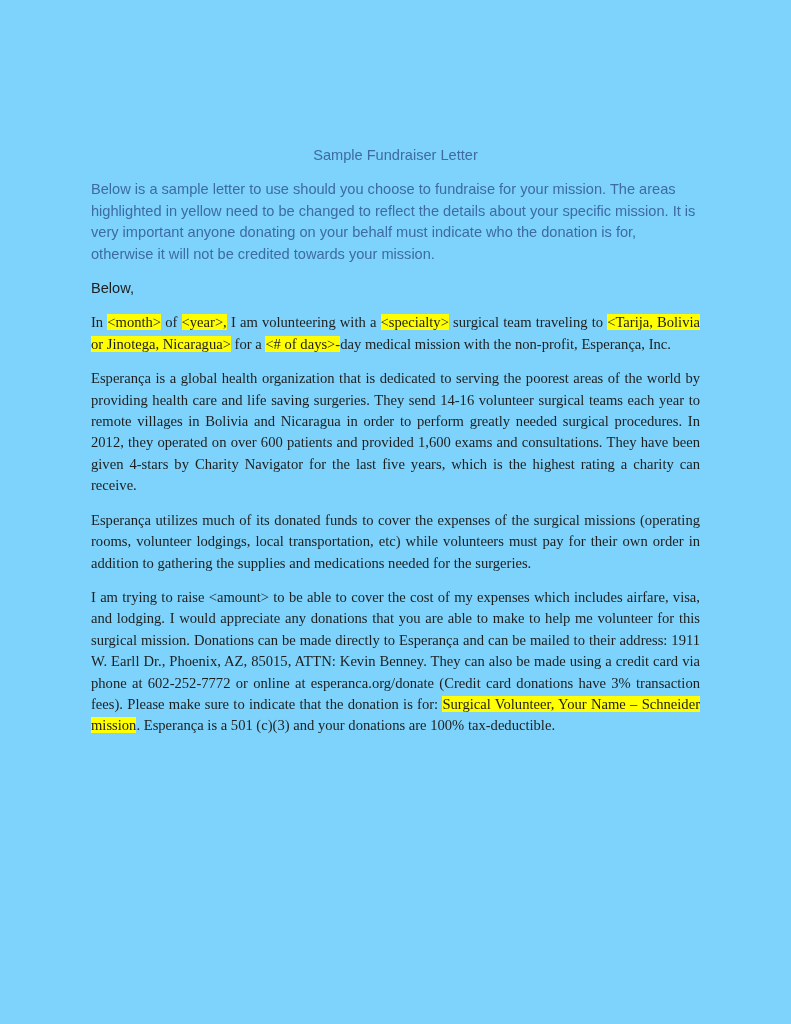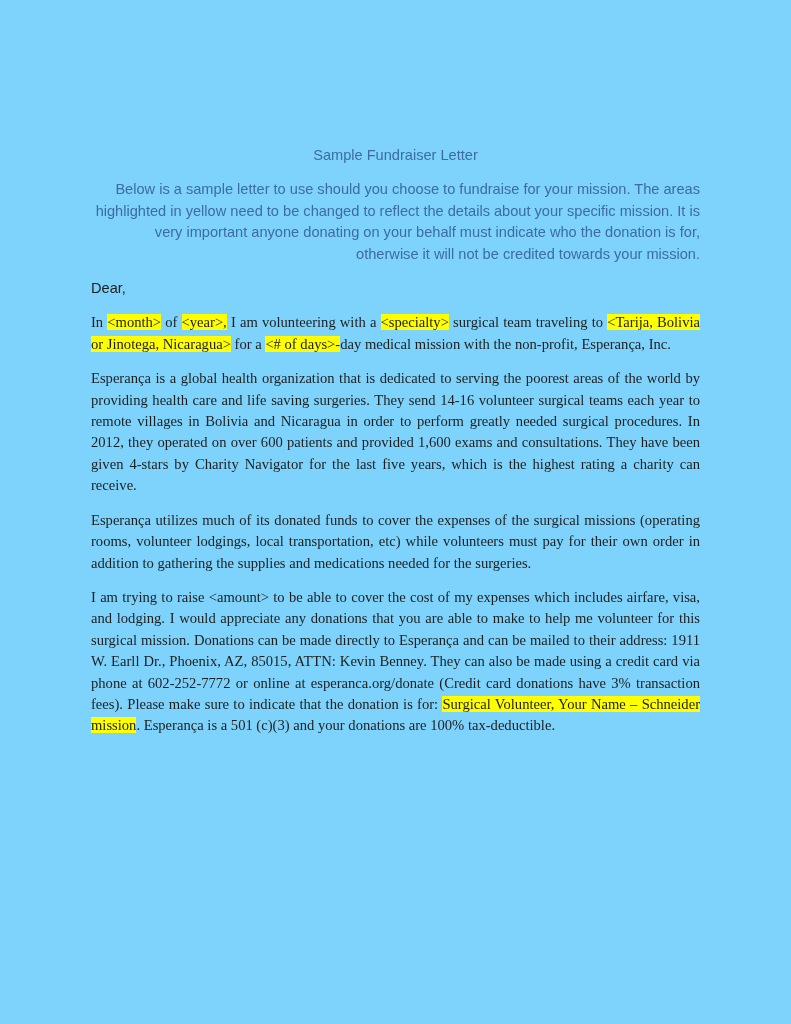--- a/index.html
+++ b/index.html
@@ -29,21 +29,21 @@
   .doc-title {
     margin: 0 0 13px 0;
     font-size: 14.6px;
     font-weight: 400;
     text-align: center;
     color: var(--blue);
   }
   .intro {
     margin: 0 0 13px 0;
     color: var(--blue);
-    text-align: right;
+    text-align: left;
   }
   .salutation {
     margin: 0 0 13px 0;
   }
   .para {
     margin: 0 0 13px 0;
     text-align: justify;
     font-family: Liberation Serif, serif;
   }
   .hl {
@@ -54,21 +54,21 @@
   }
 </style>
 </head>
 <body>
 
 <div class="page">
   <h1 class="doc-title">Sample Fundraiser Letter</h1>
 
   <p class="intro">Below is a sample letter to use should you choose to fundraise for your mission.  The areas highlighted in yellow need to be changed to reflect the details about your specific mission. It is very important anyone donating on your behalf must indicate who the donation is for, otherwise it will not be credited towards your mission.</p>
 
-  <p class="salutation">Dear,</p>
+  <p class="salutation">Below,</p>
 
   <div>
       <p class="para"><span>In </span><span class="hl">&lt;month&gt;</span><span> of </span><span class="hl">&lt;year&gt;,</span><span> I am volunteering with a </span><span class="hl">&lt;specialty&gt;</span><span> surgical team traveling to </span><span class="hl">&lt;Tarija, Bolivia or Jinotega, Nicaragua&gt;</span><span> for a </span><span class="hl">&lt;# of days&gt;-</span><span>day medical mission with the non-profit, Esperança, Inc.</span></p>
       <p class="para"><span>Esperança is a global health organization that is dedicated to serving the poorest areas of the world by providing health care and life saving surgeries. They send 14-16 volunteer surgical teams each year to remote villages in Bolivia and Nicaragua in order to perform greatly needed surgical procedures. In 2012, they operated on over 600 patients and provided 1,600 exams and consultations. They have been given 4-stars by Charity Navigator for the last five years, which is the highest rating a charity can receive.</span></p>
       <p class="para"><span>Esperança utilizes much of its donated funds to cover the expenses of the surgical missions (operating rooms, volunteer lodgings, local transportation, etc) while volunteers must pay for their own order in addition to gathering the supplies and medications needed for the surgeries.</span></p>
       <p class="para"><span>I am trying to raise &lt;amount&gt; to be able to cover the cost of my expenses which includes airfare, visa, and lodging. I would appreciate any donations that you are able to make to help me volunteer for this surgical mission. Donations can be made directly to Esperança and can be mailed to their address: 1911 W. Earll Dr., Phoenix, AZ, 85015, ATTN: Kevin Benney. They can also be made using a credit card via phone at 602-252-7772 or online at esperanca.org/donate (Credit card donations have 3% transaction fees). Please make sure to indicate that the donation is for: </span><span class="hl">Surgical Volunteer, Your Name – Schneider mission</span><span>.  Esperança is a 501 (c)(3) and your donations are 100% tax-deductible.</span></p>
     </div>
 
 </div>
 

